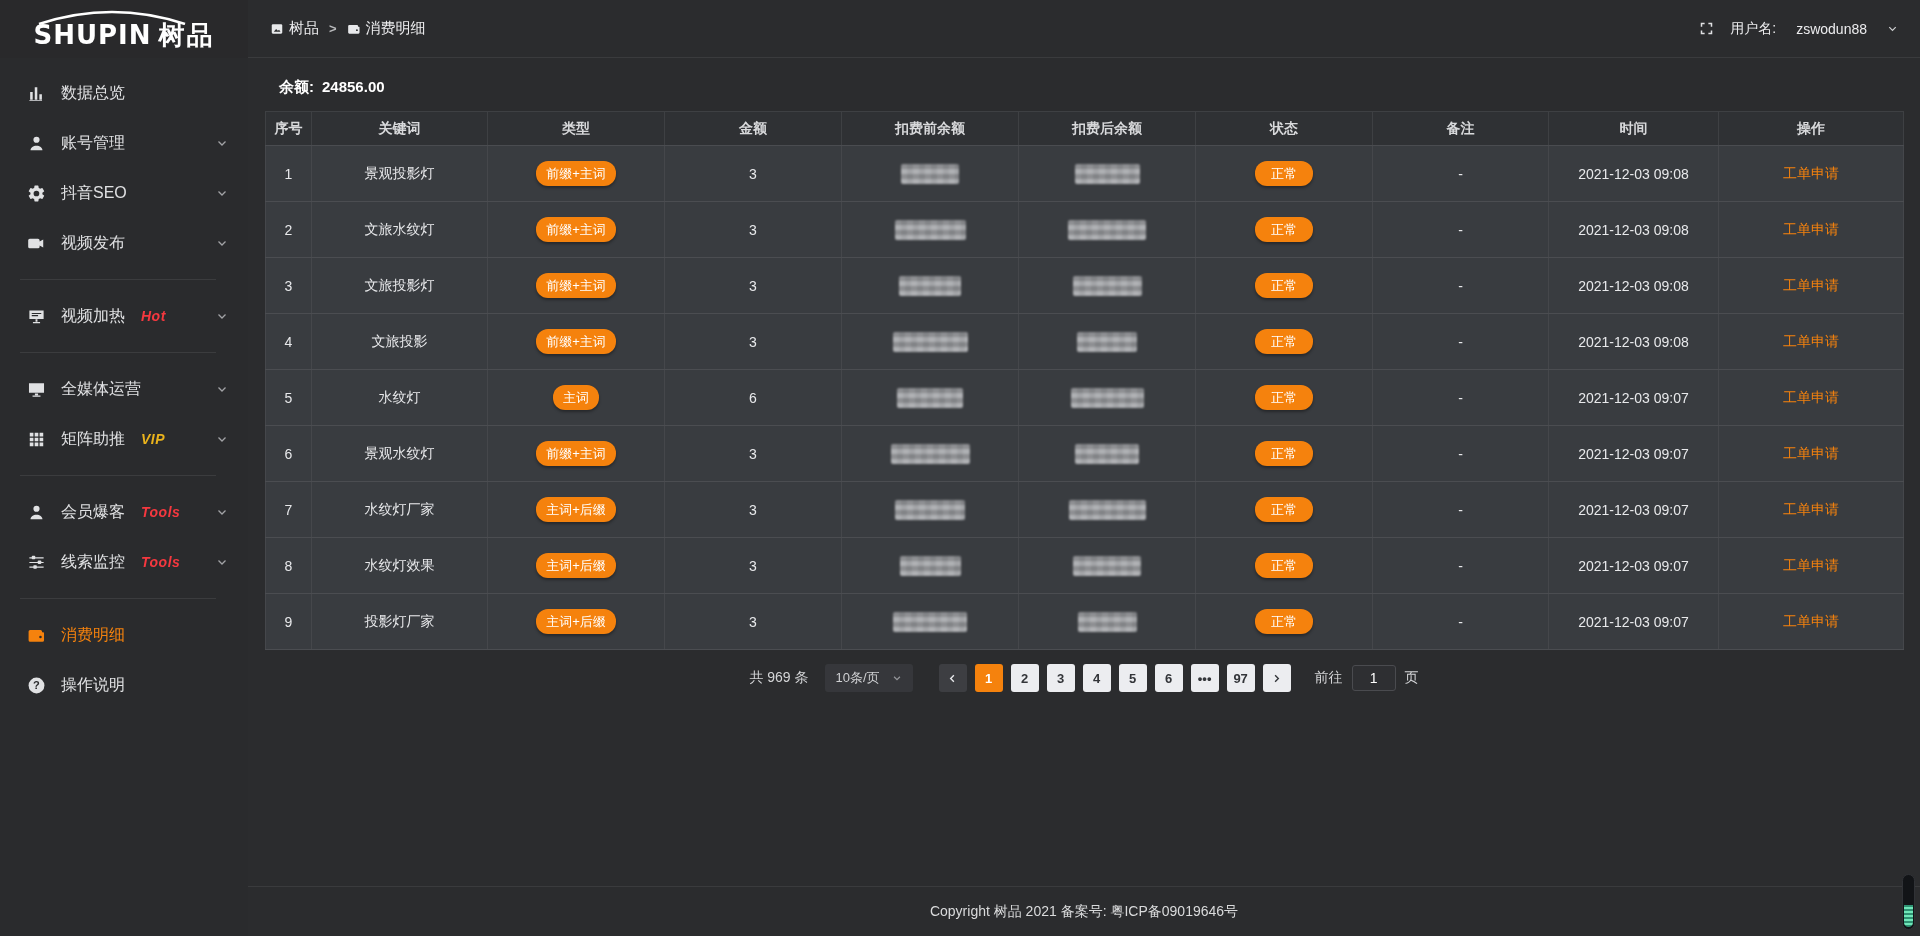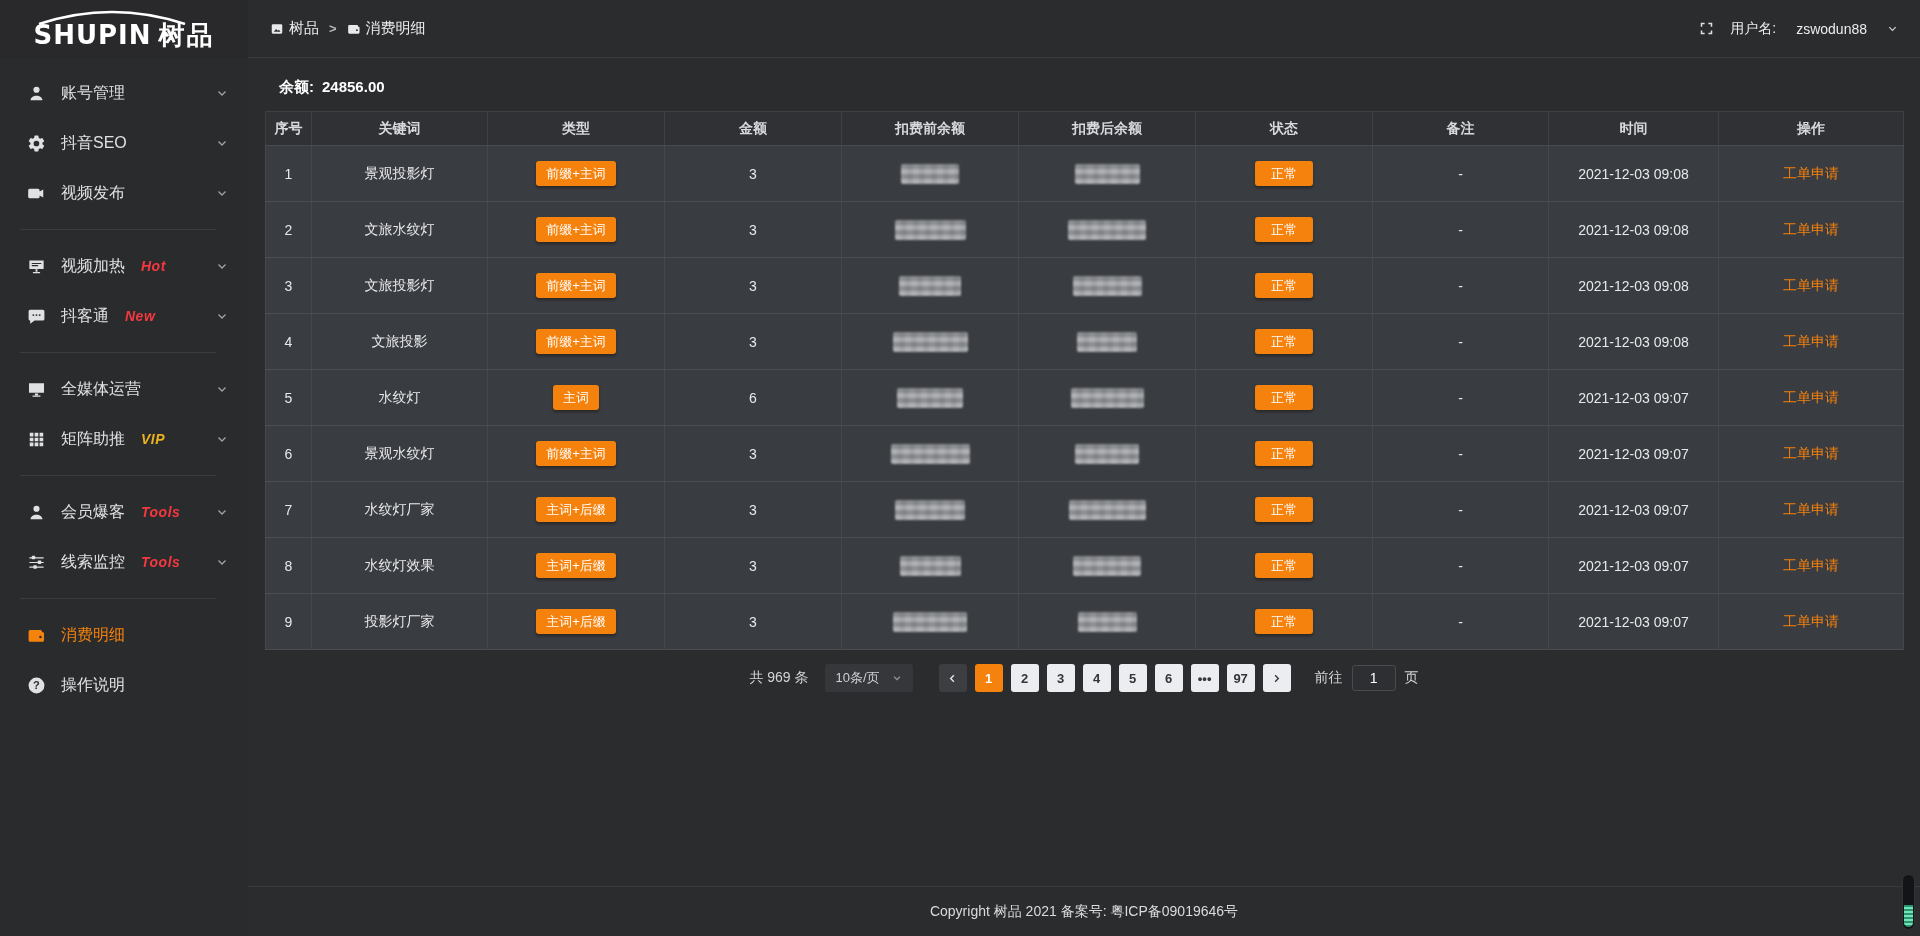--- a/index.html
+++ b/index.html
@@ -44,21 +44,21 @@
   .main{flex:1;padding:0 17px;min-height:0}
   .balance{margin:20px 14px 14px;font-size:15px;font-weight:bold;color:#fff;display:flex;gap:8px}
   table.data{width:100%;border-collapse:collapse;table-layout:fixed}
   table.data th{
     height:34px;background:#2f3134;color:#d8d9db;font-size:14px;font-weight:bold;
     border:1px solid #3e4043;border-bottom:1px solid #4a4c50;text-align:center}
   table.data td{
     height:56px;background:#393c40;color:#e8e9eb;font-size:14px;text-align:center;
     border:1px solid #45474b;border-top:none;border-bottom:1px solid #4b4d51}
   .badge{display:inline-block;background:var(--accent);color:#fff;font-size:13px;
-    padding:5px 10px;border-radius:3px;box-shadow:0 2px 3px rgba(0,0,0,.35);line-height:1.2}
+    padding:5px 10px;border-radius:12px;box-shadow:0 2px 3px rgba(0,0,0,.35);line-height:1.2}
   .badge.sm{padding:5px 16px}
   .blur-mosaic{display:inline-block;height:20px;border-radius:2px;vertical-align:middle;
     background-image:
       repeating-linear-gradient(0deg, rgba(205,206,209,.55) 0 5px, rgba(138,139,142,.55) 5px 10px),
       repeating-linear-gradient(90deg,#a9abae 0 6px,#8b8d90 6px 12px);
     filter:blur(1.1px);opacity:.9}
   .action-link{color:var(--accent);cursor:pointer}
   
   .pagebar{display:flex;align-items:center;justify-content:center;margin-top:14px;gap:8px;font-size:14px;color:#d4d5d7}
   .total{margin-right:8px}
@@ -95,20 +95,28 @@
       </svg>
       <div class="logo-text">
         <span>SHUPIN</span><span class="logo-cn">树品</span>
       </div>
     </div>
   </div>
   <nav class="menu">
       <div class="side-item">
         <span class="side-icon">
           <svg viewBox="0 0 24 24" fill="currentColor">
+            <path d="M4 20V10h3.2v10zM9.8 20V4H13v16zM15.6 20v-7h3.2v7zM3 20.2h16v1H3z"></path>
+          </svg>
+        </span>
+        <span class="side-label">数据总览</span>
+      </div>
+      <div class="side-item">
+        <span class="side-icon">
+          <svg viewBox="0 0 24 24" fill="currentColor">
             <path d="M12 11.2a3.9 3.9 0 1 0 0-7.8 3.9 3.9 0 0 0 0 7.8zM4.5 20.5c0-3.6 3.4-5.8 7.5-5.8s7.5 2.2 7.5 5.8z"></path>
           </svg>
         </span>
         <span class="side-label">账号管理</span>
         <span class="side-chevron">
           <svg viewBox="0 0 24 24" fill="none" stroke="currentColor" stroke-width="2.6">
             <path d="M5 9l7 7 7-7"></path>
           </svg>
         </span>
       </div>
@@ -141,37 +149,20 @@
       <div class="side-divider"></div>
       <div class="side-item">
         <span class="side-icon">
           <svg viewBox="0 0 24 24" fill="currentColor">
             <path d="M3 4.5h18v10.5H3zM10.8 15.5h2.4v3h-2.4zM7.5 18.8h9v1.6h-9z"></path>
             <path d="M6 7.5h12v1.4H6zM6 10.2h8v1.4H6z" fill="#2a2b2d"></path>
           </svg>
         </span>
         <span class="side-label">视频加热</span>
         <span class="side-badge" style="color: rgb(245, 56, 63);">Hot</span>
-        <span class="side-chevron">
-          <svg viewBox="0 0 24 24" fill="none" stroke="currentColor" stroke-width="2.6">
-            <path d="M5 9l7 7 7-7"></path>
-          </svg>
-        </span>
-      </div>
-      <div class="side-item">
-        <span class="side-icon">
-          <svg viewBox="0 0 24 24" fill="currentColor">
-            <path d="M4 3.5h16a2 2 0 0 1 2 2v9.6a2 2 0 0 1-2 2H9.6L4 21v-3.9a2 2 0 0 1-2-2V5.5a2 2 0 0 1 2-2z"></path>
-            <circle cx="8" cy="10.2" r="1.2" fill="#2a2b2d"></circle>
-            <circle cx="12" cy="10.2" r="1.2" fill="#2a2b2d"></circle>
-            <circle cx="16" cy="10.2" r="1.2" fill="#2a2b2d"></circle>
-          </svg>
-        </span>
-        <span class="side-label">抖客通</span>
-        <span class="side-badge" style="color: rgb(245, 56, 63);">New</span>
         <span class="side-chevron">
           <svg viewBox="0 0 24 24" fill="none" stroke="currentColor" stroke-width="2.6">
             <path d="M5 9l7 7 7-7"></path>
           </svg>
         </span>
       </div>
       <div class="side-divider"></div>
       <div class="side-item">
         <span class="side-icon">
           <svg viewBox="0 0 24 24" fill="currentColor">

